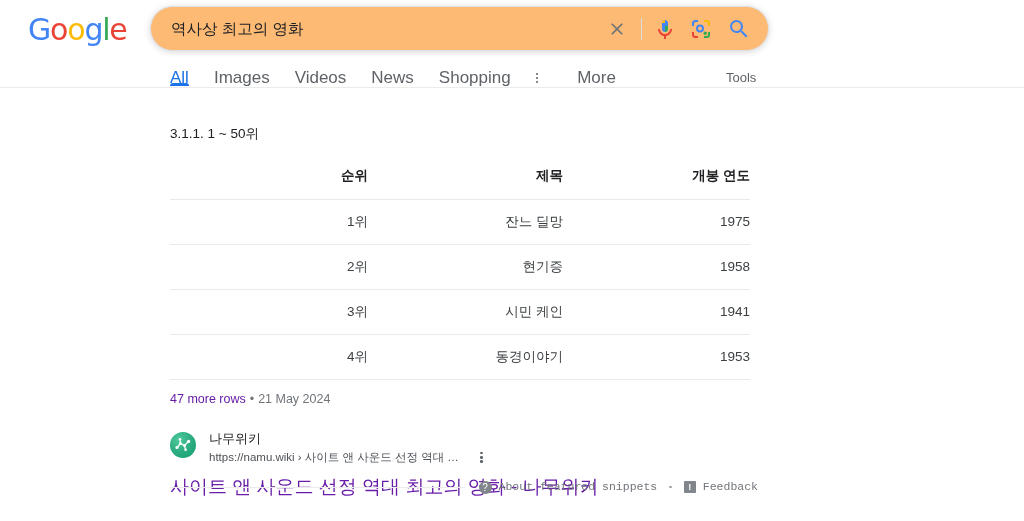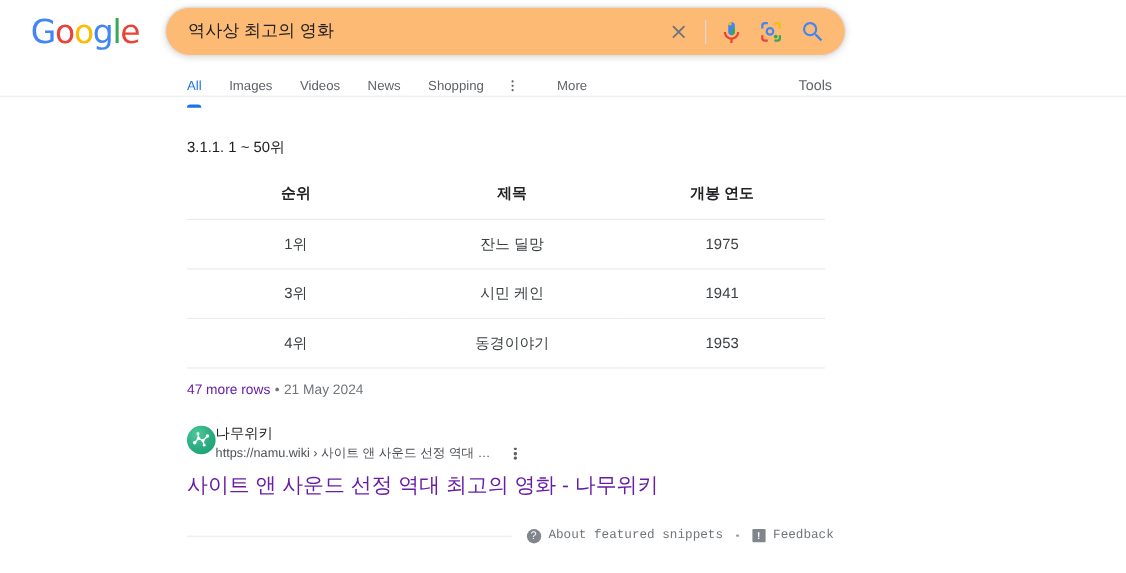--- a/index.html
+++ b/index.html
@@ -51,22 +51,22 @@
   }
   .ic-clear { width: 28px; height: 28px; margin-right: 8px; }
   .ic-divider { width:1px; height:22px; background:#dadce0; margin:0 10px 0 2px; }
   .ic-mic { width: 26px; height: 26px; margin-right: 10px; }
   .ic-lens { width: 26px; height: 26px; margin-right: 12px; }
   .ic-search { width: 26px; height: 26px; }
 
   
   .nav { position: absolute; left: 170px; top: 70px; display: flex; align-items: flex-start; }
   .tab {
-    font-size: 12px; color: #5f6368; margin-right: 25px;
-    padding-bottom: 12px; cursor: pointer; white-space: nowrap;
+    font-size: 17px; color: #5f6368; margin-right: 25px;
+    cursor: pointer; white-space: nowrap;
     line-height: 16px; position: relative;
   }
   .tab.active { color: #1a73e8; }
   .tab.active::after {
     content: ""; position: absolute; left: 0; right: 0; bottom: 0;
     height: 3px; background: #1a73e8; border-radius: 3px 3px 0 0;
   }
   .tab.more { display: flex; align-items: center; gap: 32px; }
   .more-dots { display:inline-flex; flex-direction:column; margin-right:7px; }
   .more-dots i { width:2.5px; height:2.5px; background:#5f6368; border-radius:50%; margin:0.7px 0; display:block; }
@@ -75,44 +75,44 @@
     font-size: 13px; color: #5f6368; cursor: pointer; line-height: 16px;
   }
 
   
   .main { position: absolute; left: 170px; top: 125px; width: 600px; }
 
   .snippet-title { font-size: 13.5px; color: #202124; line-height: 18px; margin-bottom: 24px; }
 
   table.snippet-table { border-collapse: collapse; width: 580px; table-layout: fixed; }
   table.snippet-table th {
-    text-align: center; font-size: 13.5px; font-weight: 700; color: #202124;
+    text-align: right; font-size: 13.5px; font-weight: 700; color: #202124;
     padding: 0 0 14px 0; border-bottom: 1px solid #e8eaed; line-height: 18px; margin-top: 48px;
   }
   table.snippet-table td {
-    text-align: center; font-size: 13.5px; font-weight: 400; color: #3c4043;
+    text-align: right; font-size: 13.5px; font-weight: 400; color: #3c4043;
     padding: 13px 0 13px 0; border-bottom: 1px solid #e8eaed; line-height: 18px;
   }
   table.snippet-table col.c1 { width: 198px; }
   table.snippet-table col.c2 { width: 195px; }
   table.snippet-table col.c3 { width: 187px; }
 
   .more-rows { margin-top: 10px; font-size: 12.5px; line-height: 18px; color: #70757a; }
   .more-rows a { color: #681da8; text-decoration: none; cursor: pointer; }
   .more-rows .sep { margin: 0 4px; color:#70757a; }
 
   
   .result { margin-top: 22px; }
   .res-head { display: flex; align-items: flex-start; }
   .favicon {
     width: 26px; height: 26px; border-radius: 50%; flex: none; margin-top: 2px;
     background: radial-gradient(circle at 35% 30%, #4ecb9b 0%, #2fae83 45%, #129e6f 100%);
     position: relative; overflow: hidden;
   }
-  .res-meta { }
+  .res-meta { margin-left: 13px; }
   .site-name { font-size: 13px; color: #202124; line-height: 18px; }
   .url-row { display: flex; align-items: center; margin-top: 1px; }
   .url-text {
     font-size: 11.5px; color: #4d5156; line-height: 16px; white-space: nowrap;
     max-width: 260px; overflow: hidden; text-overflow: ellipsis;
   }
   .kebab { display:flex; flex-direction:column; margin-left:9px; cursor:pointer; padding:2px; }
   .kebab i { width:2.6px; height:2.6px; background:#5f6368; border-radius:50%; margin:0.8px 0; display:block; }
 
   .res-title {
@@ -236,20 +236,25 @@
           <th>순위</th>
           <th>제목</th>
           <th>개봉 연도</th>
         </tr>
       </thead>
       <tbody>
         <tr>
           <td>1위</td>
           <td>잔느 딜망</td>
           <td>1975</td>
+        </tr>
+        <tr>
+          <td>2위</td>
+          <td>현기증</td>
+          <td>1958</td>
         </tr>
         <tr>
           <td>3위</td>
           <td>시민 케인</td>
           <td>1941</td>
         </tr>
         <tr>
           <td>4위</td>
           <td>동경이야기</td>
           <td>1953</td>

